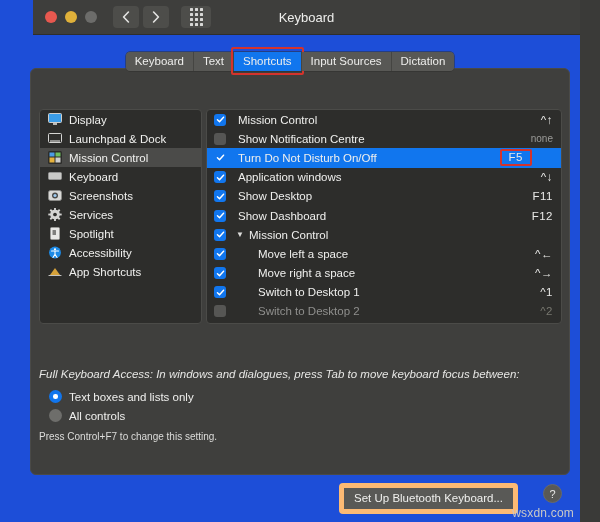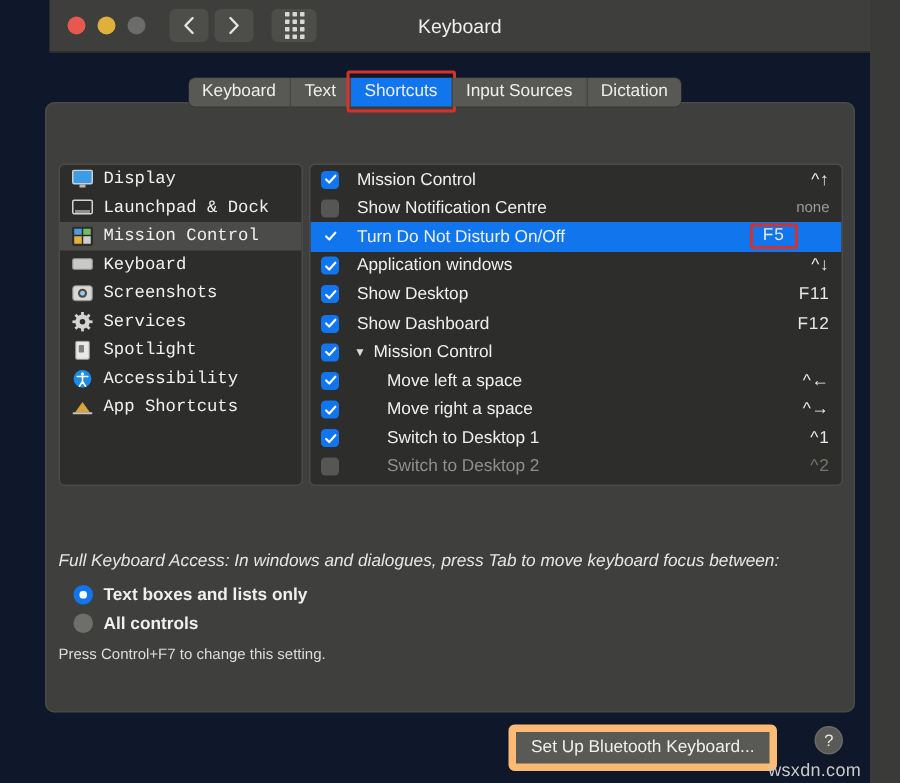--- a/index.html
+++ b/index.html
@@ -6,21 +6,21 @@
   html, body {
     width: 600px; height: 522px;
     background: #3a3a38;
     font-family: "Liberation Sans", "DejaVu Sans", sans-serif;
     overflow: hidden;
     -webkit-font-smoothing: antialiased;
   }
   #window {
     position: relative;
     width: 580px; height: 522px;
-    background: #0f172a;
+    background: #1d4ed8;
     overflow: hidden;
     padding-left: 33px;
   }
 
   
   #titlebar {
     position: relative;
     height: 35px;
     background: #3e3e3c;
     border-bottom: 1px solid #2e2e2c;
@@ -138,21 +138,20 @@
     background: #2d2d2b;
     border: 1px solid #4b4b48;
     border-radius: 4px;
     overflow: hidden;
   }
   .cat-row {
     display: flex; align-items: center;
     height: 19px;
     padding-left: 7px;
     gap: 7px;
-    font-family: Liberation Mono, monospace;
   }
   .cat-row.selected { background: #4b4b49; }
   .cat-label { font-size: 11.5px; color: #f0f0ee; white-space: nowrap; }
   .cat-ico { width: 15px; height: 14px; flex: 0 0 15px; display:flex; align-items:center; justify-content:center; }
   .cat-ico svg { display:block; }
 
   #right-list {
     position: absolute;
     left: 175px; top: 40px;
     width: 356px; height: 215px;
@@ -227,21 +226,21 @@
     position: absolute;
     left: 8px; top: 299px;
     font-size: 11.5px;
     color: #e6e6e4;
     white-space: nowrap;
     font-style: italic;
   }
   .radio-row {
     position: absolute;
     left: 18px;
-    display: flex; align-items: center; gap: 7px; font-weight: bold;
+    display: flex; align-items: center; gap: 7px;
   }
   #radio-1 { top: 321px; }
   #radio-2 { top: 340px; }
   .radio {
     width: 13px; height: 13px; border-radius: 50%;
     background: #6e6e6b;
     display: flex; align-items: center; justify-content: center;
     flex: 0 0 13px;
   }
   .radio.on { background: #1176ee; }

